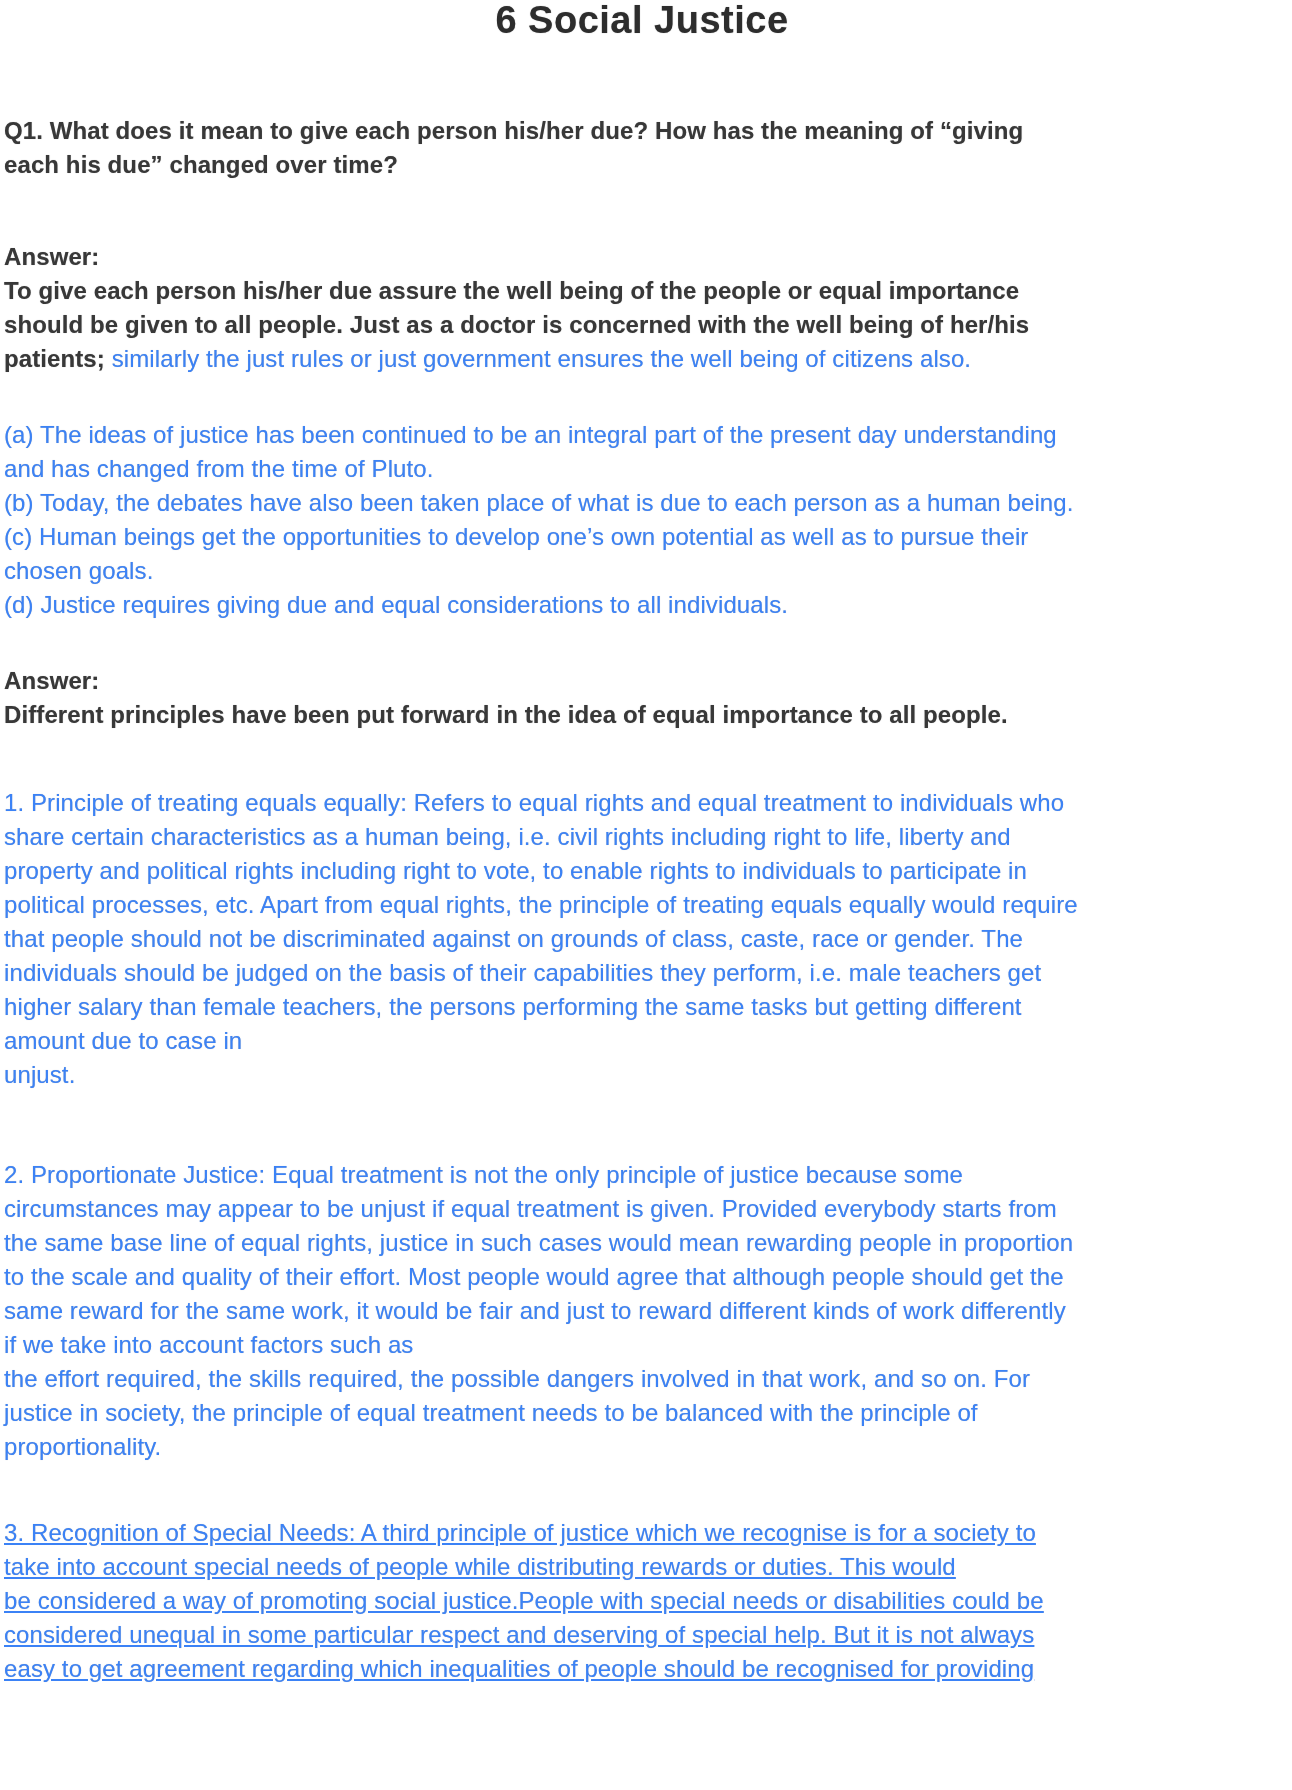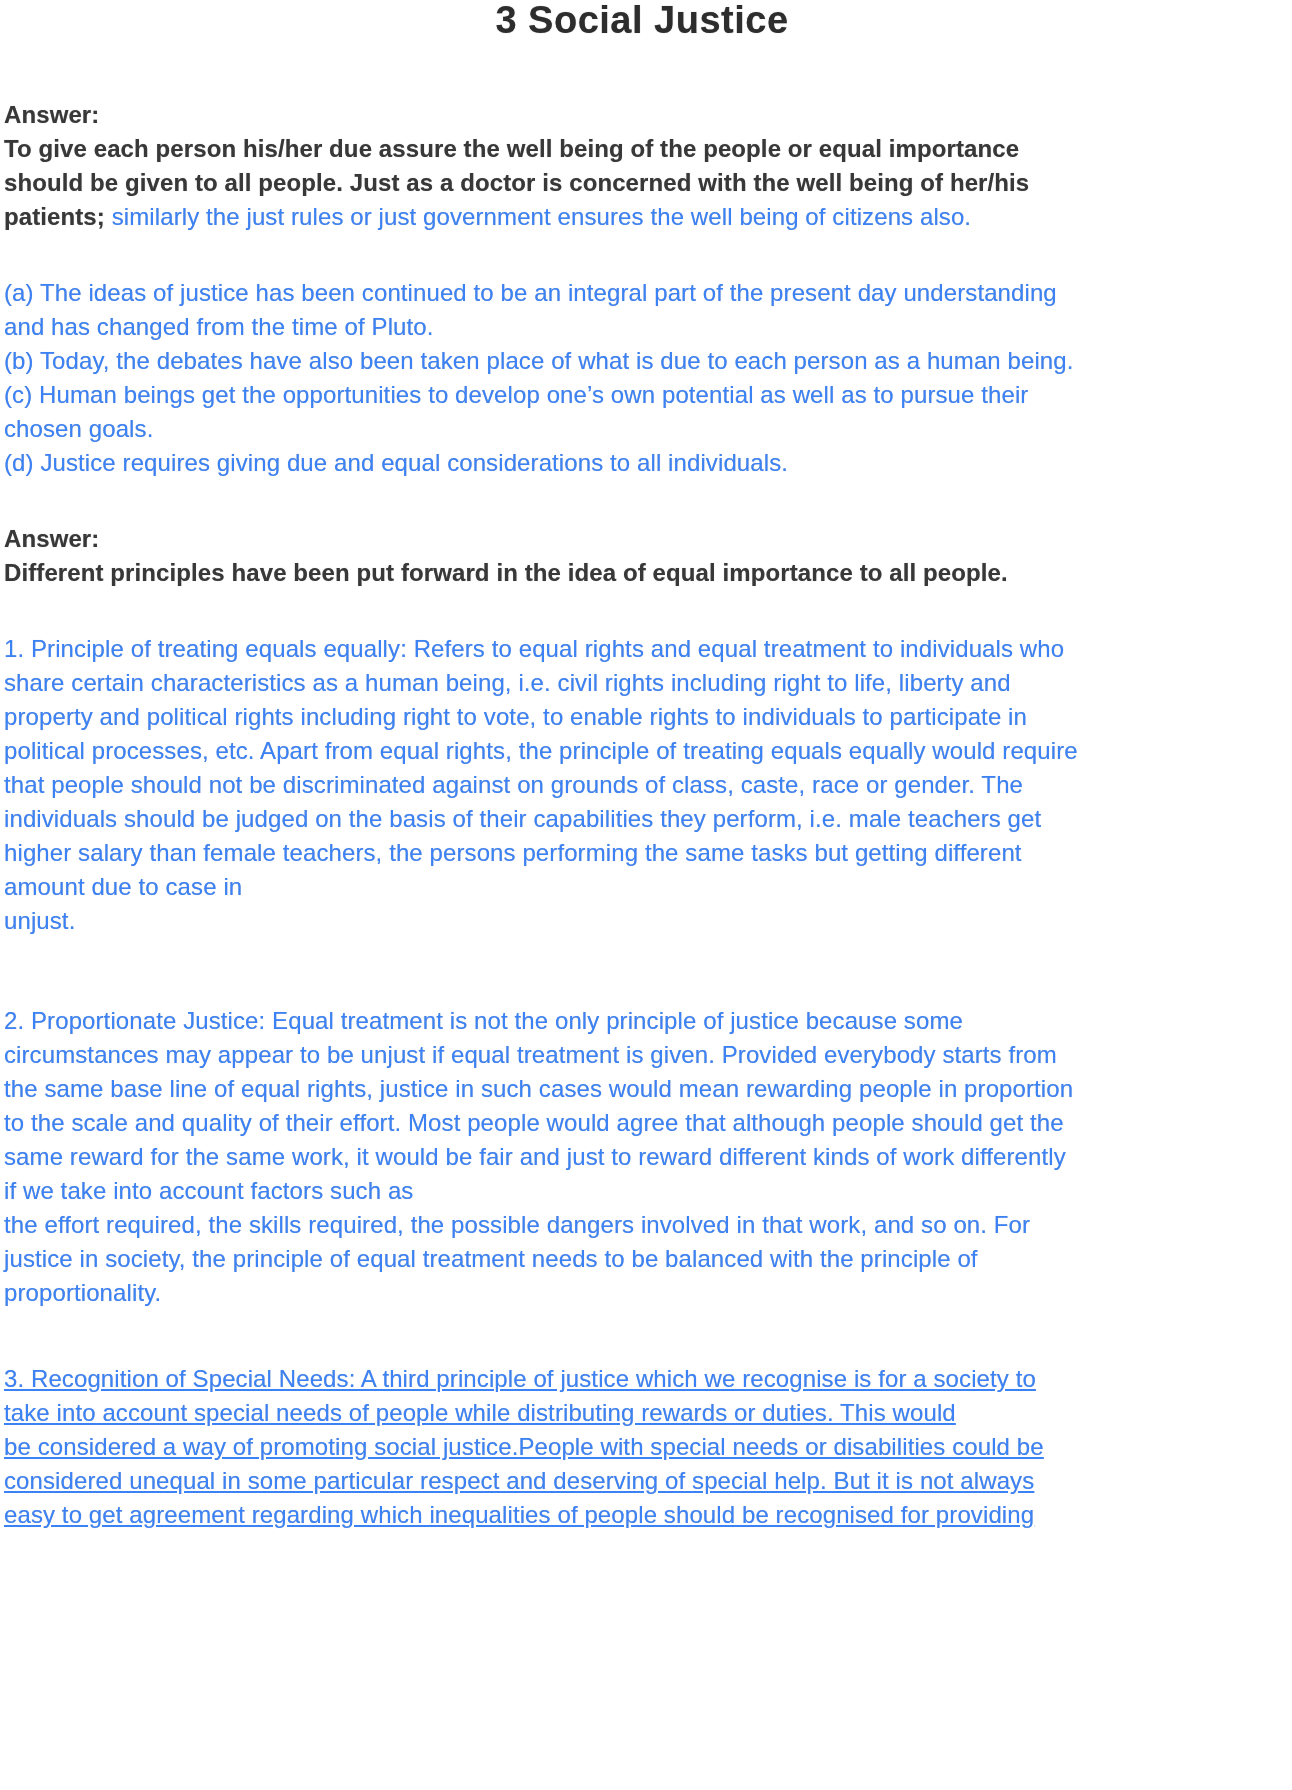--- a/index.html
+++ b/index.html
@@ -42,31 +42,33 @@
   .reg {
     font-weight: normal;
     color: #3b82f6;
     text-shadow: 0 0 0.7px rgba(79,79,79,0.4);
   }
   #q1   { margin-top: 74px; }
   #ans1 { margin-top: 58px; }
   #pts  { margin-top: 42px; }
   #q2   { margin-top: 48px; }
   #ans2 { margin-top: 42px; }
-  #p1   { margin-top: 42px; }
+  #p1   { margin-top: 54px; }
   #p2   { margin-top: 66px; }
   #p3   { margin-top: 52px; text-decoration: underline; }
 </style>
 </head>
 <body>
 
 <div class="page">
 
-  <h1 class="chapter-title">3 Social Justice</h1>
+  <h1 class="chapter-title">6 Social Justice</h1>
 
+  <div id="q1" class="tb bold">Q1. What does it mean to give each person his/her due? How has the meaning of “giving
+each his due” changed over time?</div>
 
   <div id="ans1" class="tb"><span class="bold">Answer:
 To give each person his/her due assure the well being of the people or equal importance
 should be given to all people. Just as a doctor is concerned with the well being of her/his
 patients;</span><span class="reg"> similarly the just rules or just government ensures the well being of citizens also.</span></div>
 
   <div id="pts" class="tb reg">(a) The ideas of justice has been continued to be an integral part of the present day understanding
 and has changed from the time of Pluto.
 (b) Today, the debates have also been taken place of what is due to each person as a human being.
 (c) Human beings get the opportunities to develop one’s own potential as well as to pursue their

